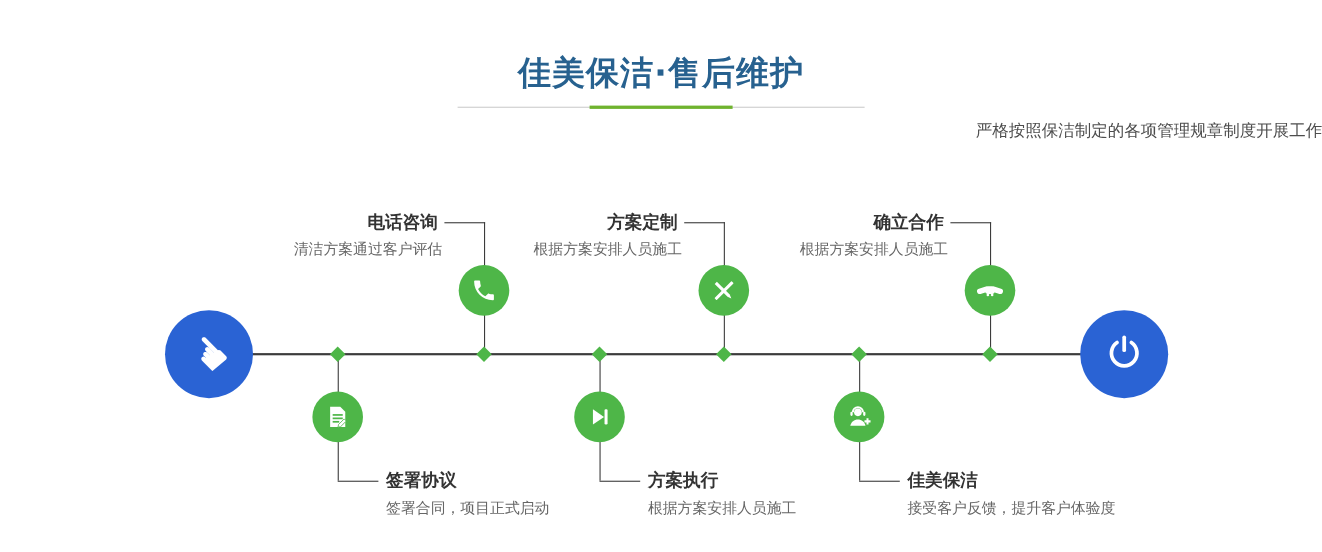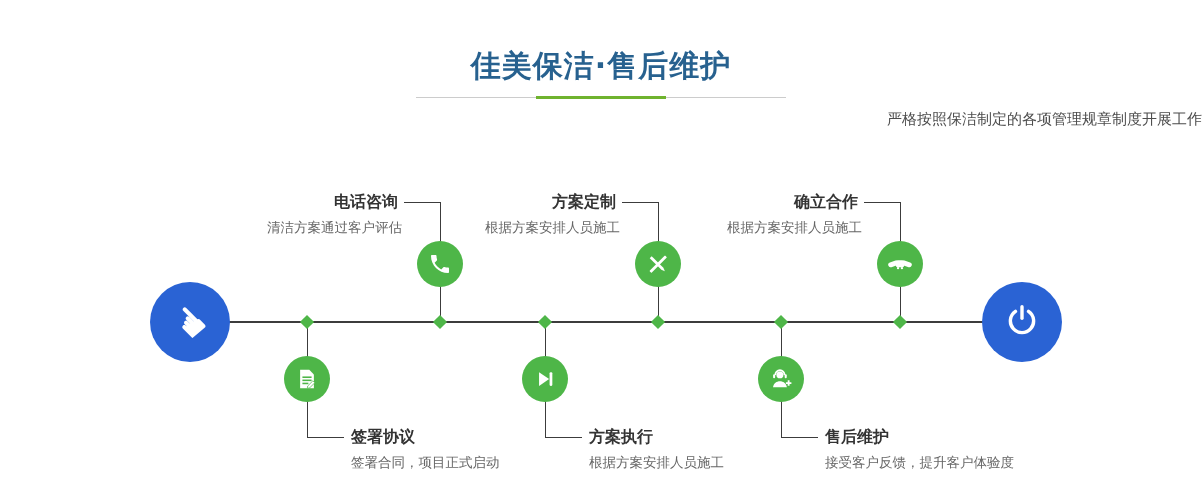--- a/index.html
+++ b/index.html
@@ -169,17 +169,17 @@
               <circle cx="11" cy="8.2" r="3.2"></circle>
               <path d="M4.6 19.5c.7-3.5 3.3-5.4 6.4-5.4 3.1 0 5.7 1.9 6.4 5.4z"></path>
               <path d="M5.9 8.2a5.1 5.1 0 0 1 10.2 0h-1.7a3.4 3.4 0 0 0-6.8 0z"></path>
               <rect x="4.7" y="7.6" width="1.9" height="3.6" rx="0.9"></rect>
               <rect x="15.4" y="7.6" width="1.9" height="3.6" rx="0.9"></rect>
               <path d="M18.2 13.2h1.7v1.7h1.7v1.7h-1.7v1.7h-1.7v-1.7h-1.7v-1.7h1.7z"></path>
             </g>
           </svg>
       </span>
     </div>
-    <div class="step-title ta-l" style="left:825px;top:426px;width:260px;">售后维护</div>
+    <div class="step-title ta-l" style="left:825px;top:426px;width:260px;">佳美保洁</div>
     <div class="step-caption ta-l" style="left:825px;top:453px;width:320px;">接受客户反馈，提升客户体验度</div>
   </div>
 
 </div>
 
 </body></html>

